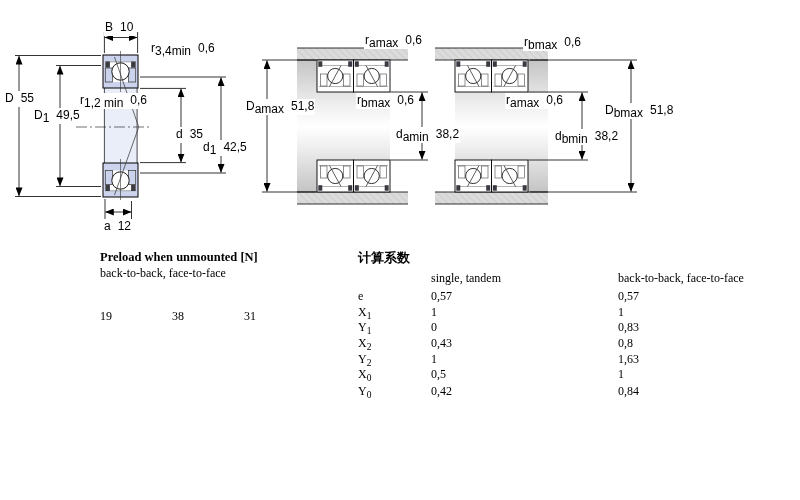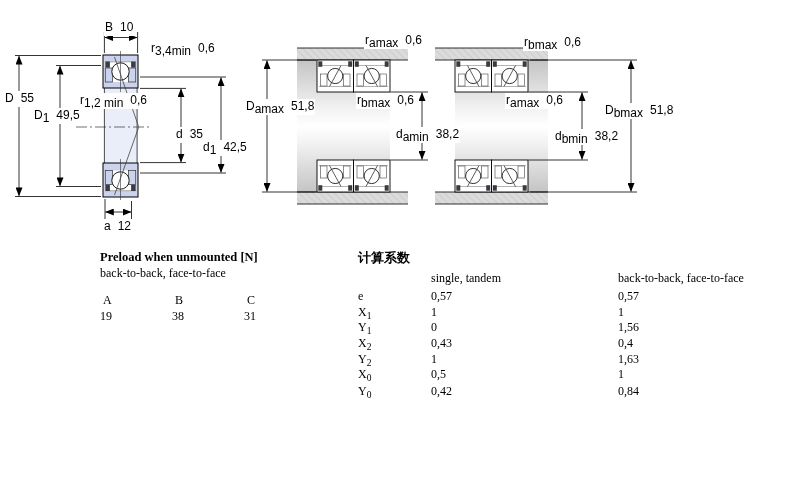--- a/index.html
+++ b/index.html
@@ -254,23 +254,20 @@
   <div class="dim" style="left:395px;top:127px"><span class="m">d</span><sub>amin</sub><span class="v">38,2</span></div>
 
   <div class="dim" style="left:523px;top:35px"><span class="m">r</span><sub>bmax</sub><span class="v">0,6</span></div>
   <div class="dim" style="left:505px;top:93px"><span class="m">r</span><sub>amax</sub><span class="v">0,6</span></div>
   <div class="dim" style="left:604px;top:103px"><span class="m">D</span><sub>bmax</sub><span class="v">51,8</span></div>
   <div class="dim" style="left:554px;top:129px"><span class="m">d</span><sub>bmin</sub><span class="v">38,2</span></div>
 
   <div class="preload">
     <div class="pt-title">Preload when unmounted [N]</div>
     <div class="pt-sub">back-to-back, face-to-face</div>
-    <div class="pt-row pt-head">
-      <span>A</span><span>B</span><span>C</span>
-    </div>
     <div class="pt-row pt-vals">
       <span>19</span><span>38</span><span>31</span>
     </div>
   </div>
 
   <div class="factors">
     <div class="fc-title">计算系数</div>
     <div class="fc-head1">single, tandem</div>
     <div class="fc-head2">back-to-back, face-to-face</div>
 
@@ -280,26 +277,26 @@
       <span class="f2">0,57</span>
     </div>
     <div class="frow" style="top:56px">
       <span class="fl"><span>X</span><sub>1</sub></span>
       <span class="f1">1</span>
       <span class="f2">1</span>
     </div>
     <div class="frow" style="top:71px">
       <span class="fl"><span>Y</span><sub>1</sub></span>
       <span class="f1">0</span>
-      <span class="f2">1,56</span>
+      <span class="f2">0,83</span>
     </div>
     <div class="frow" style="top:87px">
       <span class="fl"><span>X</span><sub>2</sub></span>
       <span class="f1">0,43</span>
-      <span class="f2">0,4</span>
+      <span class="f2">0,8</span>
     </div>
     <div class="frow" style="top:103px">
       <span class="fl"><span>Y</span><sub>2</sub></span>
       <span class="f1">1</span>
       <span class="f2">1,63</span>
     </div>
     <div class="frow" style="top:118px">
       <span class="fl"><span>X</span><sub>0</sub></span>
       <span class="f1">0,5</span>
       <span class="f2">1</span>

